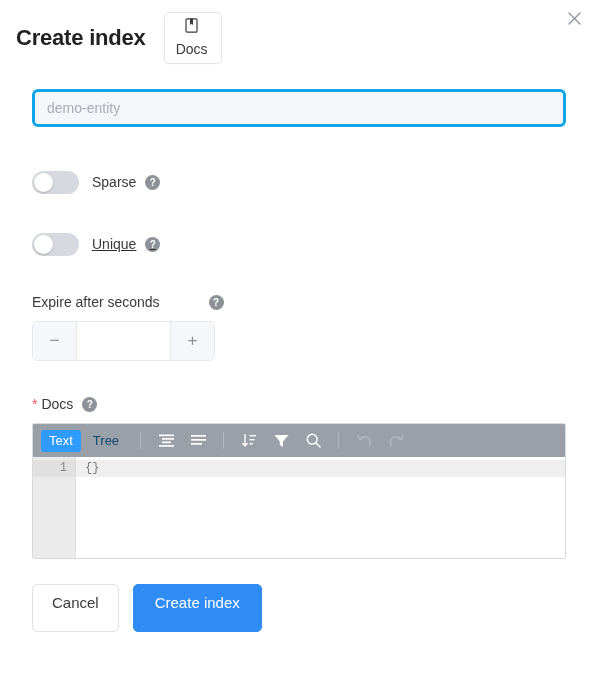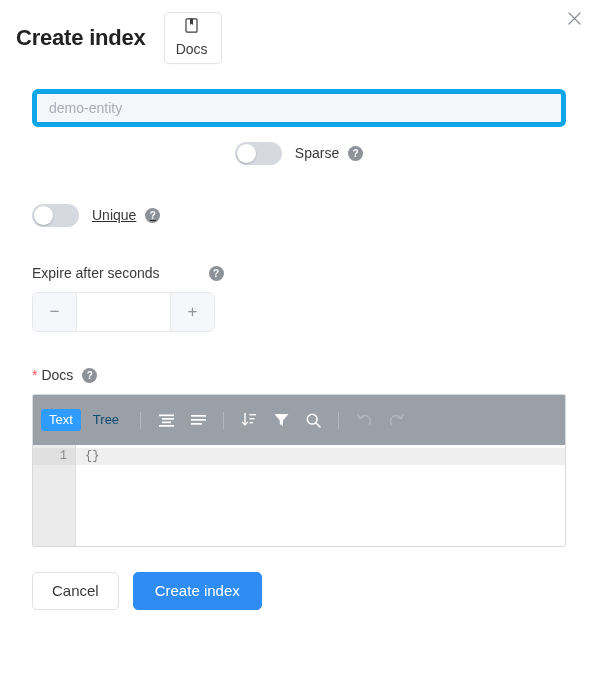--- a/index.html
+++ b/index.html
@@ -74,38 +74,38 @@
     color: #3a3a3a;
     line-height: 18px;
   }
 
   .field-entity { margin-top: 22px; }
   .entity-input {
     margin-top: 9px;
     width: 100%;
     box-sizing: border-box;
     height: 38px;
-    border: 5px solid #0ea5e9;
+    border: 3px solid #0ea5e9;
     border-radius: 6px;
     background: #f4f6f9;
     color: #a9aeb6;
     font-size: 14px;
     font-family: "Liberation Sans", sans-serif;
     padding: 0 12px;
     outline: none;
   }
   .entity-input::placeholder { color: #a9aeb6; }
 
   
   .toggle-row {
     display: flex;
     align-items: center;
     height: 22px;
   }
-  .toggle-row.sparse { margin-top: 15px; justify-content: center; }
+  .toggle-row.sparse { margin-top: 44px; }
   .toggle-row.unique { margin-top: 40px; text-decoration: underline; }
   .switch {
     width: 47px;
     height: 23px;
     border-radius: 12px;
     background: #d6dae0;
     position: relative;
     cursor: pointer;
     flex: none;
   }
@@ -195,21 +195,21 @@
   
   .json-editor {
     margin-top: 10px;
     border: 1px solid #d7dade;
     border-radius: 2px;
     overflow: hidden;
     background: #ffffff;
   }
   .editor-toolbar {
     background: #9aa0a8;
-    height: 50px;
+    height: 33px;
     display: flex;
     align-items: center;
     padding: 0 8px;
     gap: 0;
   }
   .mode-tab {
     font-size: 13px;
     padding: 3px 8px;
     border-radius: 3px;
     color: #0c4a6e;
@@ -283,21 +283,21 @@
     display: flex;
     gap: 14px;
     margin-top: 25px;
     padding-bottom: 20px;
   }
   .btn {
     font-size: 15px;
     font-family: "Liberation Sans", sans-serif;
     border-radius: 5px;
     cursor: pointer;
-    height: 38px;
+    height: 48px;
     line-height: 36px;
     padding: 0 19px;
     box-sizing: border-box;
   }
   .btn-cancel {
     background: #ffffff;
     border: 1px solid #e0e2e6;
     color: #3a3a3a;
   }
   .btn-primary {

